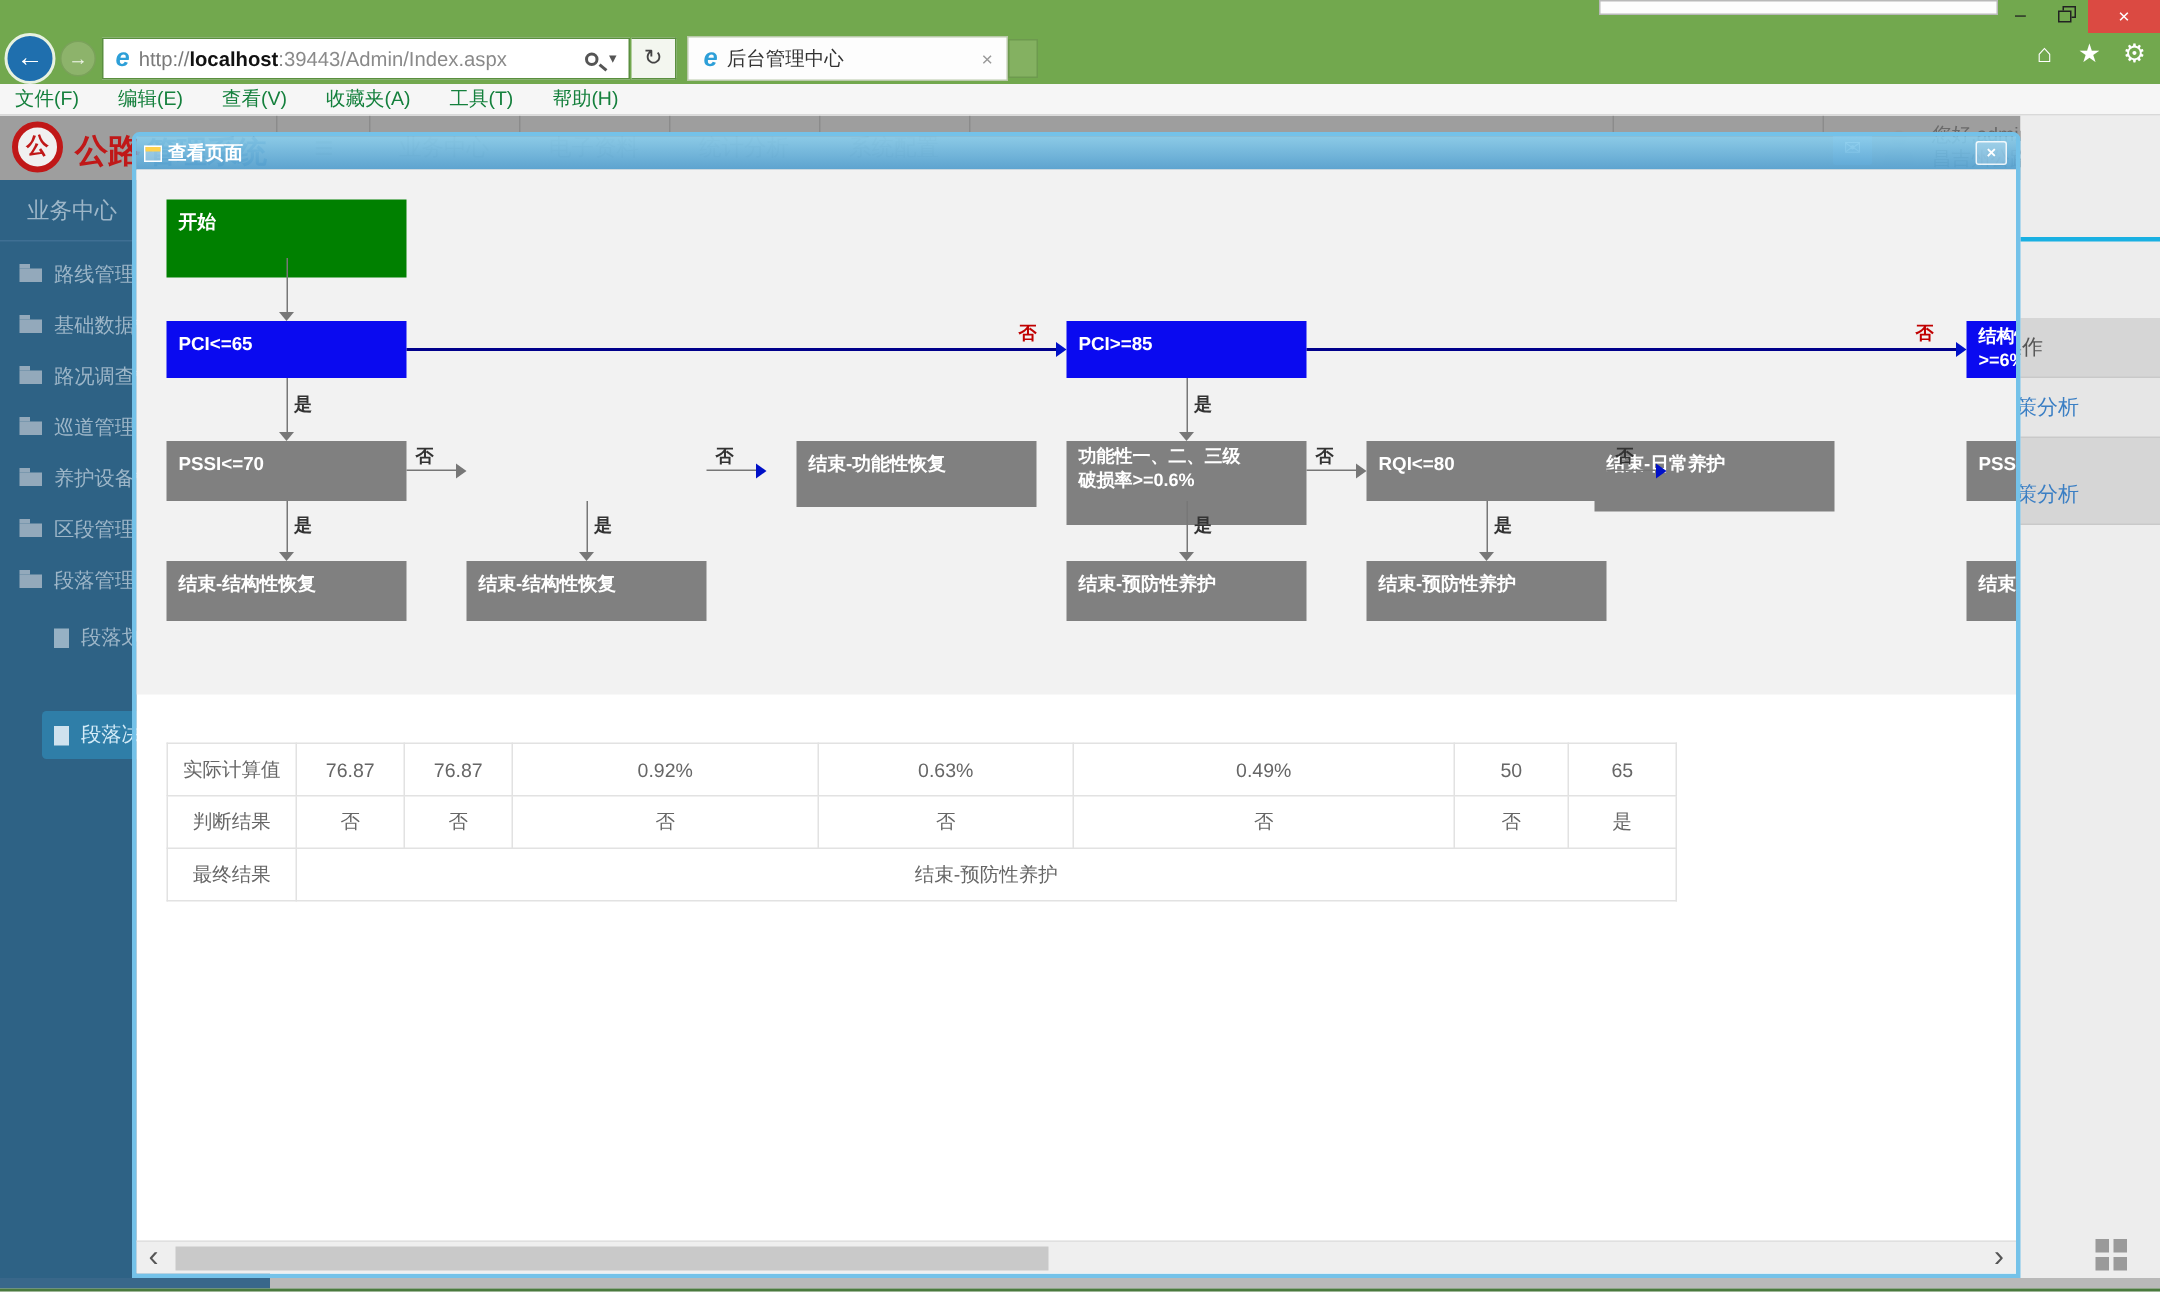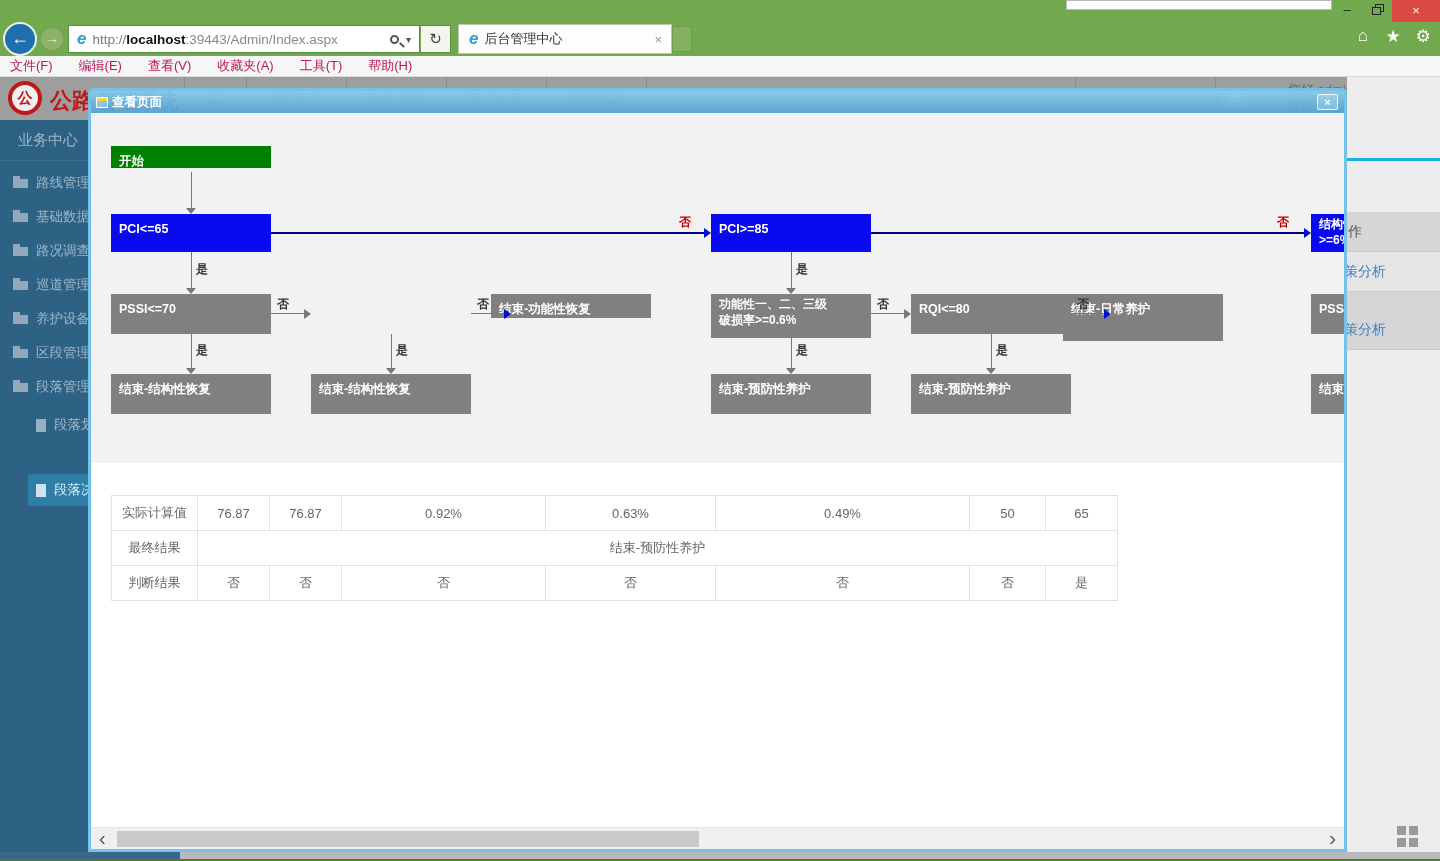--- a/index.html
+++ b/index.html
@@ -26,21 +26,21 @@
   .mag::after { content:''; position:absolute; left:7px; top:7px; width:6px; height:2px; background:#555; transform:rotate(40deg); }
   .caret { color:#555; font-size:10px; margin:0 4px; }
   .refresh-btn { position:absolute; left:421px; top:3px; width:30px; height:28px; background:#f3f6ef; border:1px solid #5a8f3f; border-left:none; color:#444; font-size:15px; text-align:center; line-height:26px; }
   .tab { position:absolute; left:458px; top:2px; width:214px; height:30px; background:#fdfdfd; border:1px solid #b9c9a9; display:flex; align-items:center; padding:0 6px; }
   .tab-title { flex:1; font-size:13px; color:#333; white-space:nowrap; overflow:hidden; }
   .tab-close { color:#999; font-size:13px; padding:0 3px; }
   .newtab-stub { position:absolute; left:672px; top:4px; width:20px; height:26px; background:#84b161; border:1px solid #6d9a4e; }
   .chrome-icons { position:absolute; right:6px; top:26px; display:flex; gap:8px; }
   .chrome-ic { color:#fff; font-size:17px; width:22px; text-align:center; }
   .menu-bar { position:absolute; left:0; top:56px; width:1440px; height:21px; background:#f6f6f6; border-bottom:1px solid #d9d9d9; display:flex; align-items:center; gap:26px; padding-left:10px; z-index:30; }
-  .menu-item { font-size:13px; color:#be185d; }
+  .menu-item { font-size:13px; color:#15803d; }
 
   
   .page { position:absolute; left:0; top:77px; width:1440px; height:784px; background:#f0f0f0; }
   .app-header { position:absolute; left:0; top:0; width:1347px; height:43px; background:#9e9e9e; }
   .hdr-sep { position:absolute; top:0; width:1px; height:11px; background:#8b8b8b; }
   .logo-ring { position:absolute; left:8px; top:4px; width:34px; height:34px; border-radius:50%; border:4px solid #c01818; background:#f0f0f0; color:#c01818; font-weight:bold; font-size:15px; text-align:center; line-height:26px; }
   .logo-txt1 { position:absolute; left:50px; top:9px; font-size:22px; font-weight:bold; color:#c01818; }
   .logo-txt2 { position:absolute; left:98px; top:11px; font-size:20px; font-weight:bold; color:#3d6285; }
   .hdr-nav { position:absolute; left:186px; top:0; height:43px; display:flex; align-items:center; }
   .hdr-menu-ic { color:#868686; font-size:22px; width:60px; text-align:center; }
@@ -240,28 +240,28 @@
 
 <div class="modal">
   <div class="modal-title">
     <span class="mt-icon"></span>
     <span class="mt-text">查看页面</span>
     <span class="modal-close">×</span>
   </div>
   <div class="modal-body">
     <div class="flow-bg"></div>
 
-    <div class="fc-node n-green" style="left:20px;top:33px;height:22px">开始</div>
+    <div class="fc-node n-green" style="left:20px;top:20px;height:52px">开始</div>
     <div class="fc-node n-blue" style="left:20px;top:101px;height:38px">PCI&lt;=65</div>
     <div class="fc-node n-blue" style="left:620px;top:101px;height:38px">PCI&gt;=85</div>
     <div class="fc-node n-blue two-line" style="left:1220px;top:101px;height:38px">结构性三、四、五级
 &gt;=6%</div>
     <div class="fc-node n-gray" style="left:20px;top:181px;height:40px">PSSI&lt;=70</div>
-    <div class="fc-node n-gray" style="left:400px;top:181px;height:24px">结束-功能性恢复</div>
-    <div class="fc-node n-gray two-line" style="left:620px;top:181px;height:44px">功能性一、二、三级
+    <div class="fc-node n-gray" style="left:440px;top:181px;height:44px">结束-功能性恢复</div>
+    <div class="fc-node n-gray two-line" style="left:620px;top:181px;height:56px">功能性一、二、三级
 破损率&gt;=0.6%</div>
     <div class="fc-node n-gray" style="left:820px;top:181px;height:40px">RQI&lt;=80</div>
     <div class="fc-node n-gray" style="left:972px;top:181px;height:47px">结束-日常养护</div>
     <div class="fc-node n-gray" style="left:1220px;top:181px;height:40px">PSSI&lt;=70</div>
     <div class="fc-node n-gray" style="left:20px;top:261px;height:40px">结束-结构性恢复</div>
     <div class="fc-node n-gray" style="left:220px;top:261px;height:40px">结束-结构性恢复</div>
     <div class="fc-node n-gray" style="left:620px;top:261px;height:40px">结束-预防性养护</div>
     <div class="fc-node n-gray" style="left:820px;top:261px;height:40px">结束-预防性养护</div>
     <div class="fc-node n-gray" style="left:1220px;top:261px;height:40px">结束-结构性恢复</div>
 
@@ -322,32 +322,32 @@
         <td>实际计算值</td>
         <td>76.87</td>
         <td>76.87</td>
         <td>0.92%</td>
         <td>0.63%</td>
         <td>0.49%</td>
         <td>50</td>
         <td>65</td>
       </tr>
       <tr>
+        <td>判断结果</td>
+        <td>否</td>
+        <td>否</td>
+        <td>否</td>
+        <td>否</td>
+        <td>否</td>
+        <td>否</td>
+        <td>是</td>
+      </tr>
+      <tr>
         <td>最终结果</td>
         <td colspan="7">结束-预防性养护</td>
-      </tr>
-      <tr>
-        <td>判断结果</td>
-        <td>否</td>
-        <td>否</td>
-        <td>否</td>
-        <td>否</td>
-        <td>否</td>
-        <td>否</td>
-        <td>是</td>
       </tr>
     </tbody>
       </table>
 
     <div class="modal-scroll">
       <span class="ms-arrow" style="left:8px">‹</span>
       <span class="ms-arrow" style="right:8px">›</span>
       <div class="ms-thumb"></div>
     </div>
   </div>

